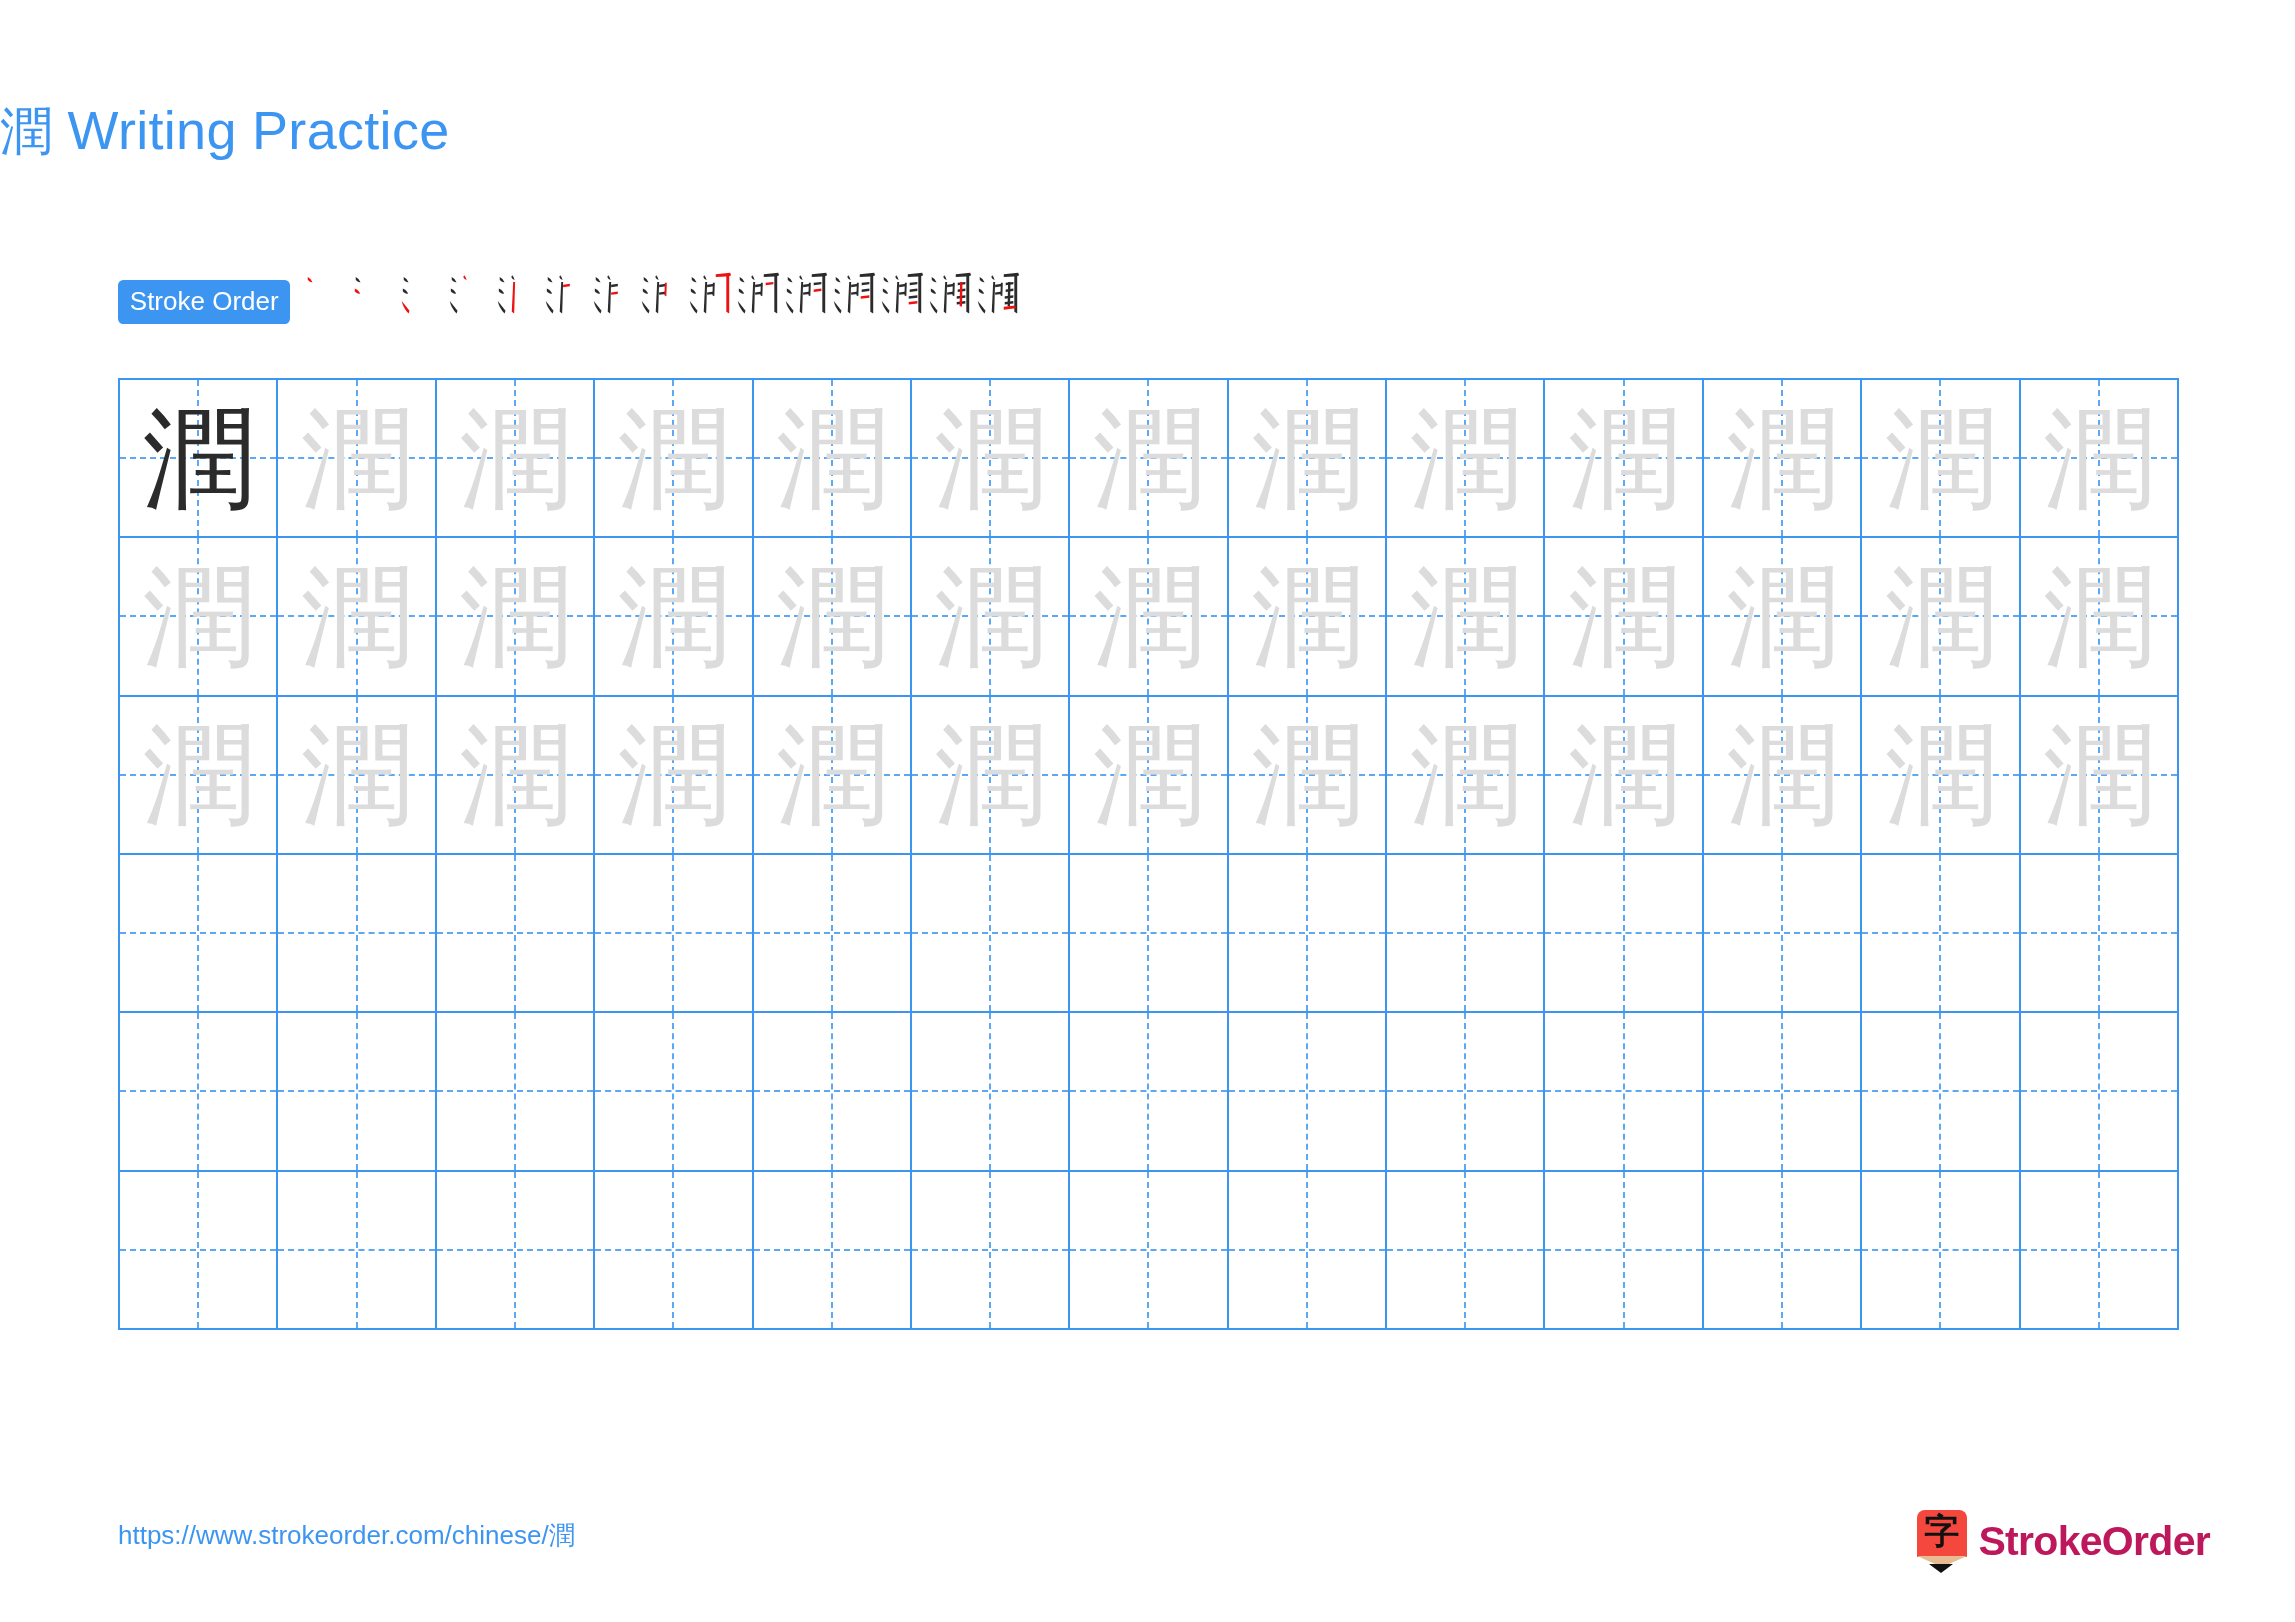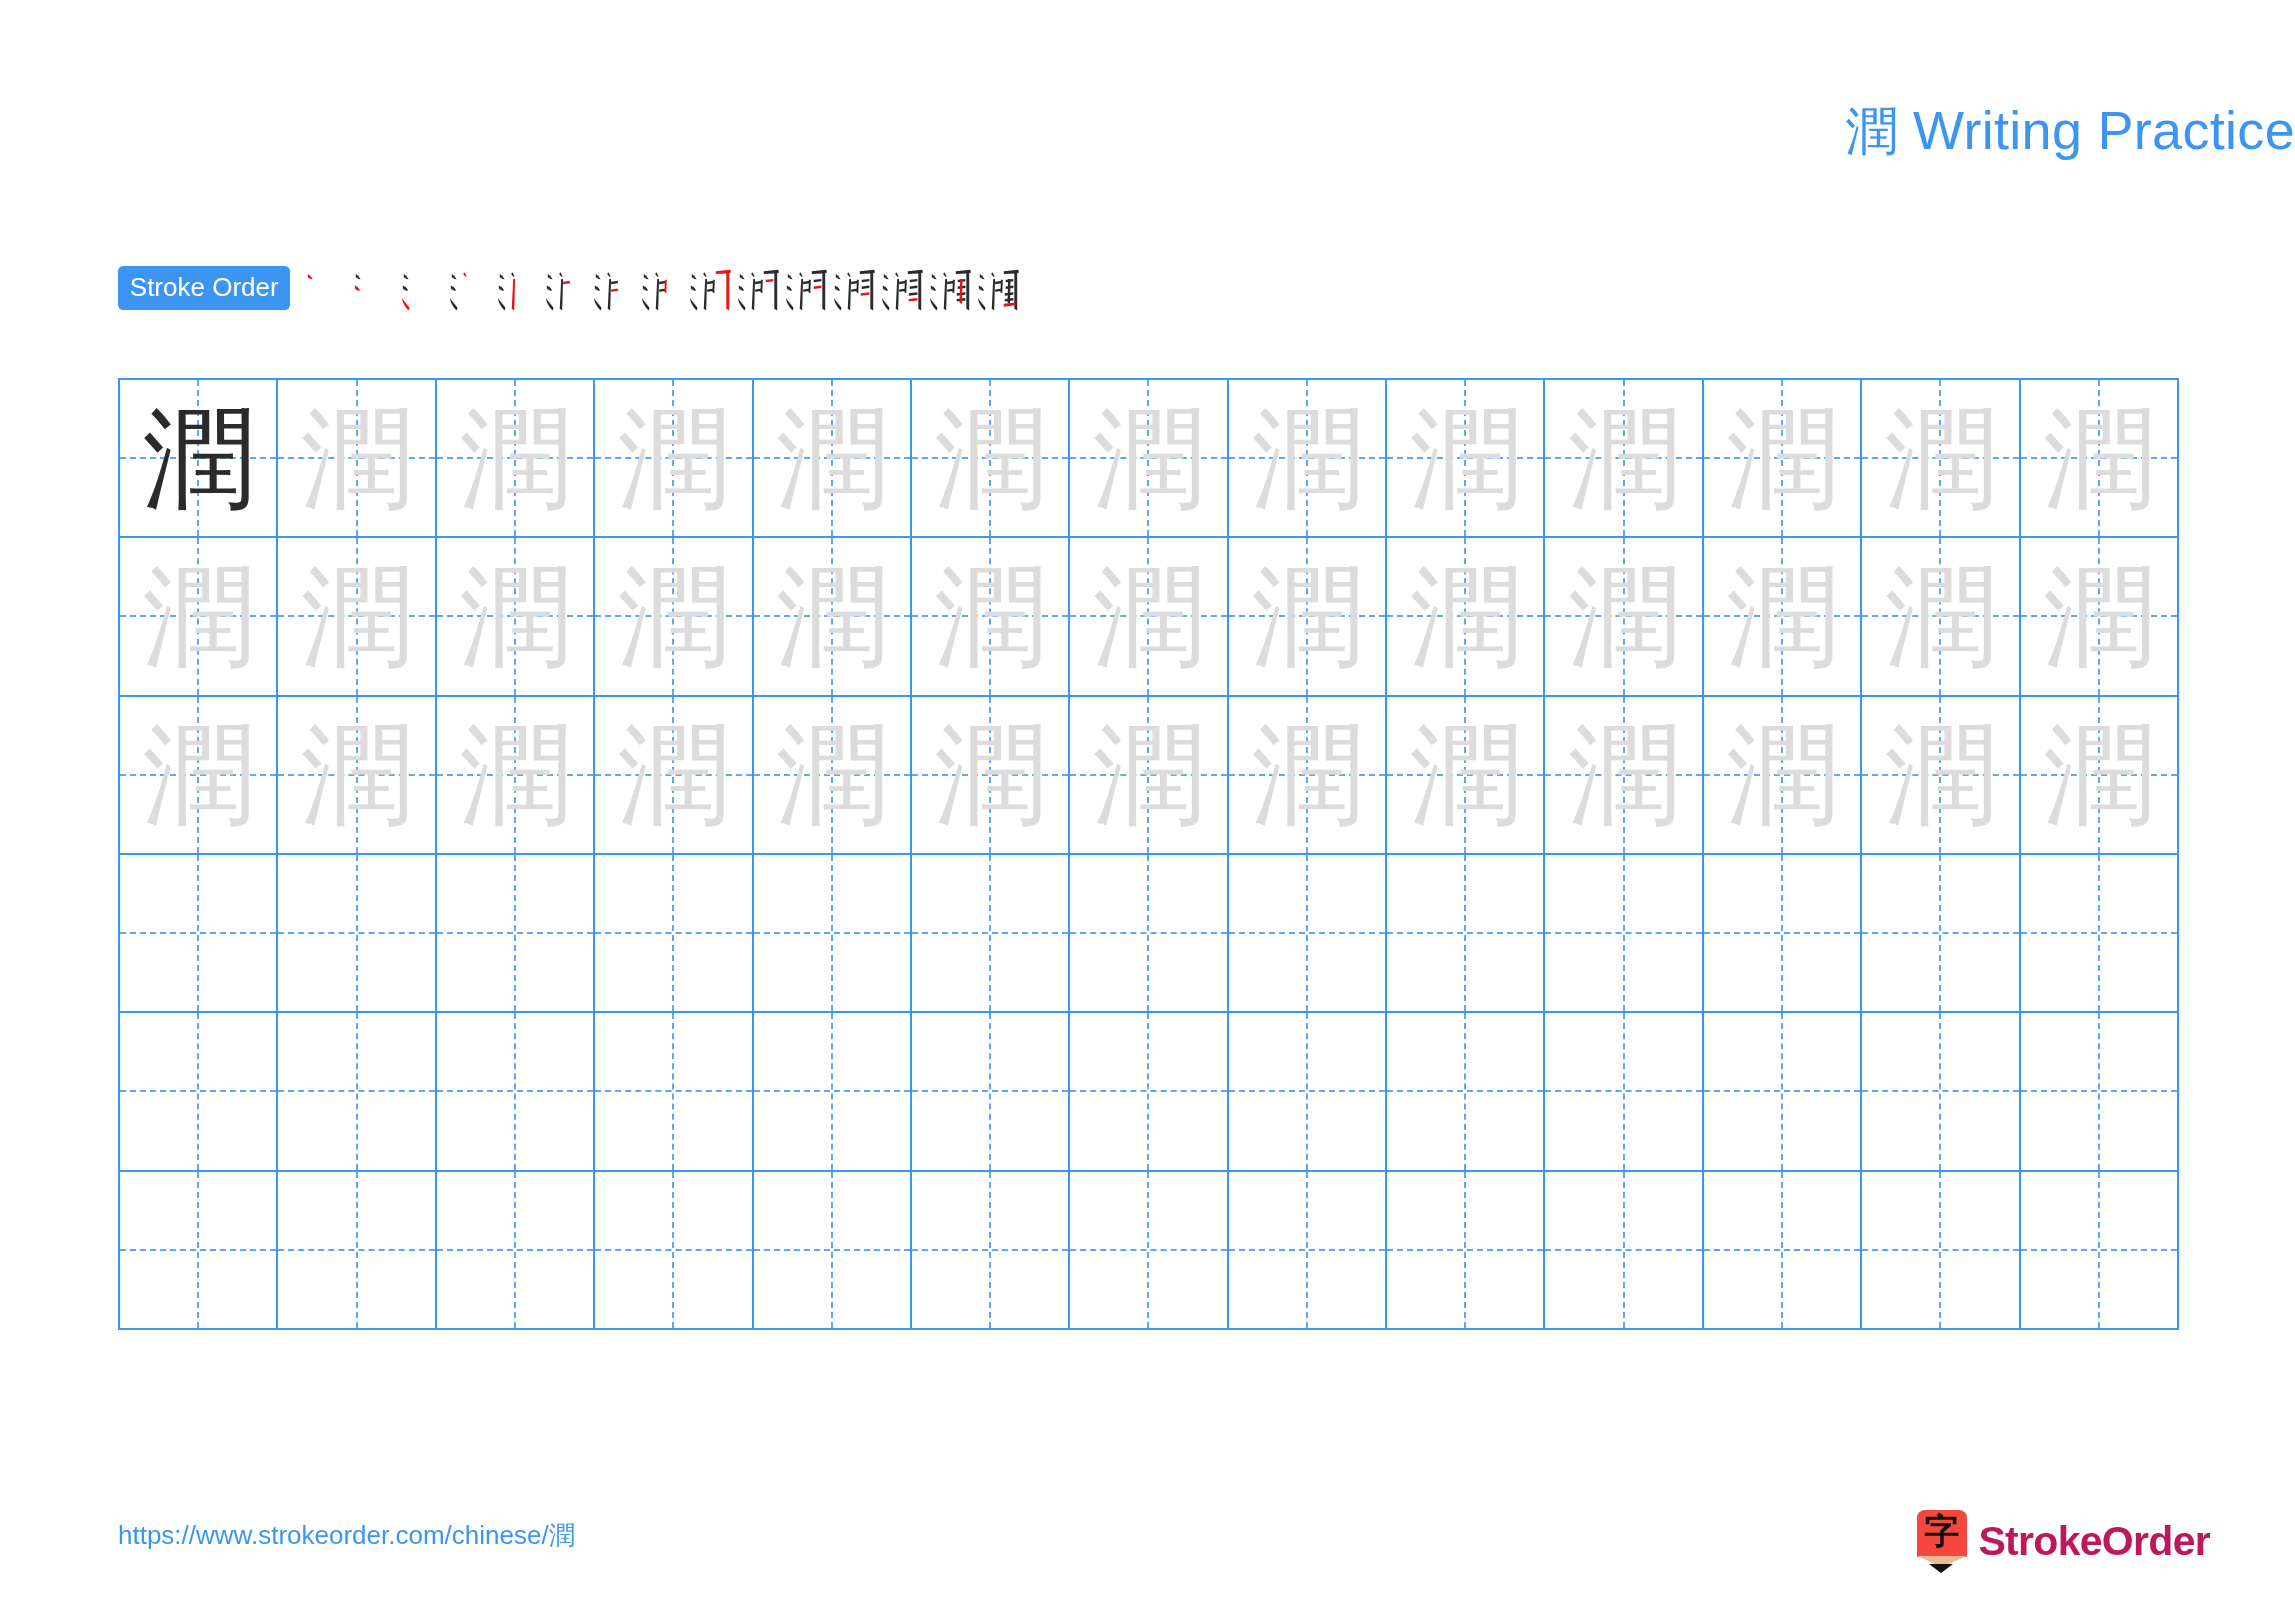--- a/index.html
+++ b/index.html
@@ -14,40 +14,40 @@
     position: relative;
     overflow: hidden;
   }
 
   
   #page-title {
     position: absolute;
     left: 0;
     top: 97px;
     width: 2295px;
-    text-align: right;
+    text-align: left;
     font-size: 54px;
     font-weight: 400;
     color: #3d95f2;
     letter-spacing: 0.3px;
     white-space: nowrap;
   }
   #page-title .hanzi-title {
     font-family: "DejaVu Sans", sans-serif;
     font-size: 52px;
   }
 
   
   #stroke-order-row {
     position: absolute;
     left: 118px;
     top: 252px;
     height: 72px;
     display: flex;
-    align-items: center;
+    align-items: flex-end;
   }
   #stroke-order-badge {
     background: #3d95f2;
     color: #ffffff;
     font-size: 26px;
     line-height: 1;
     padding: 8.5px 11.8px 9.8px 11.8px;
     border-radius: 5.2px;
     white-space: nowrap;
     font-weight: 400;

